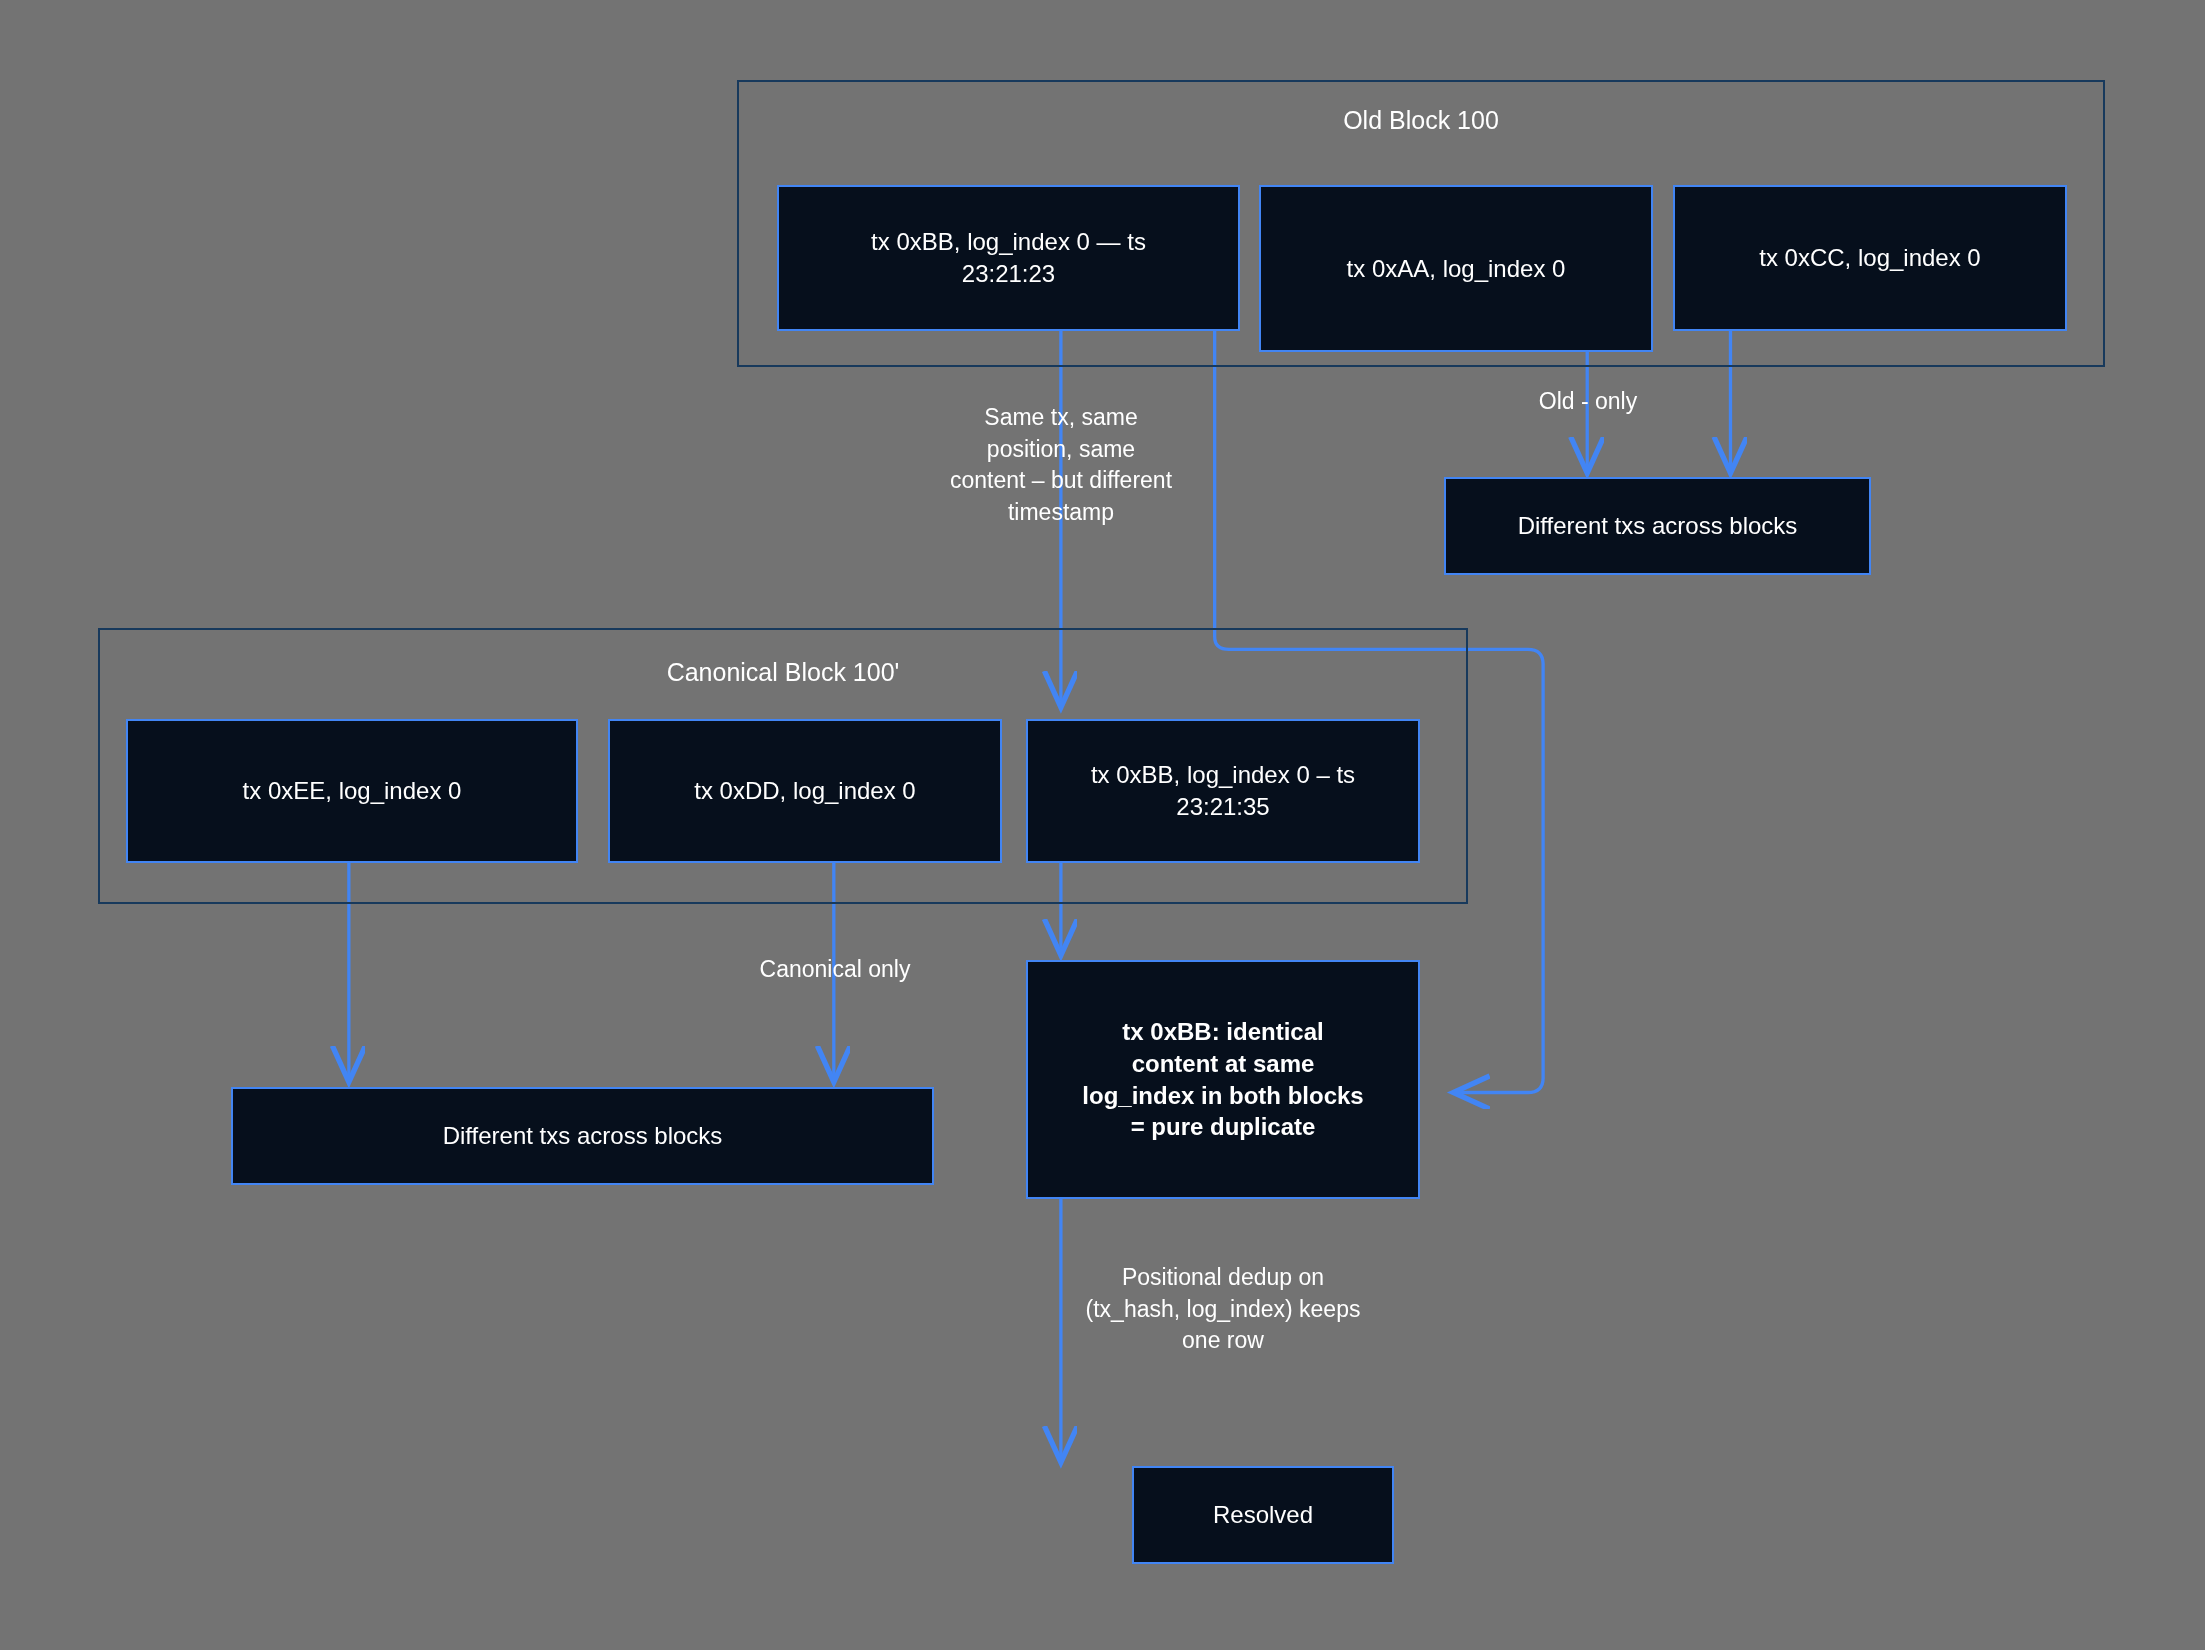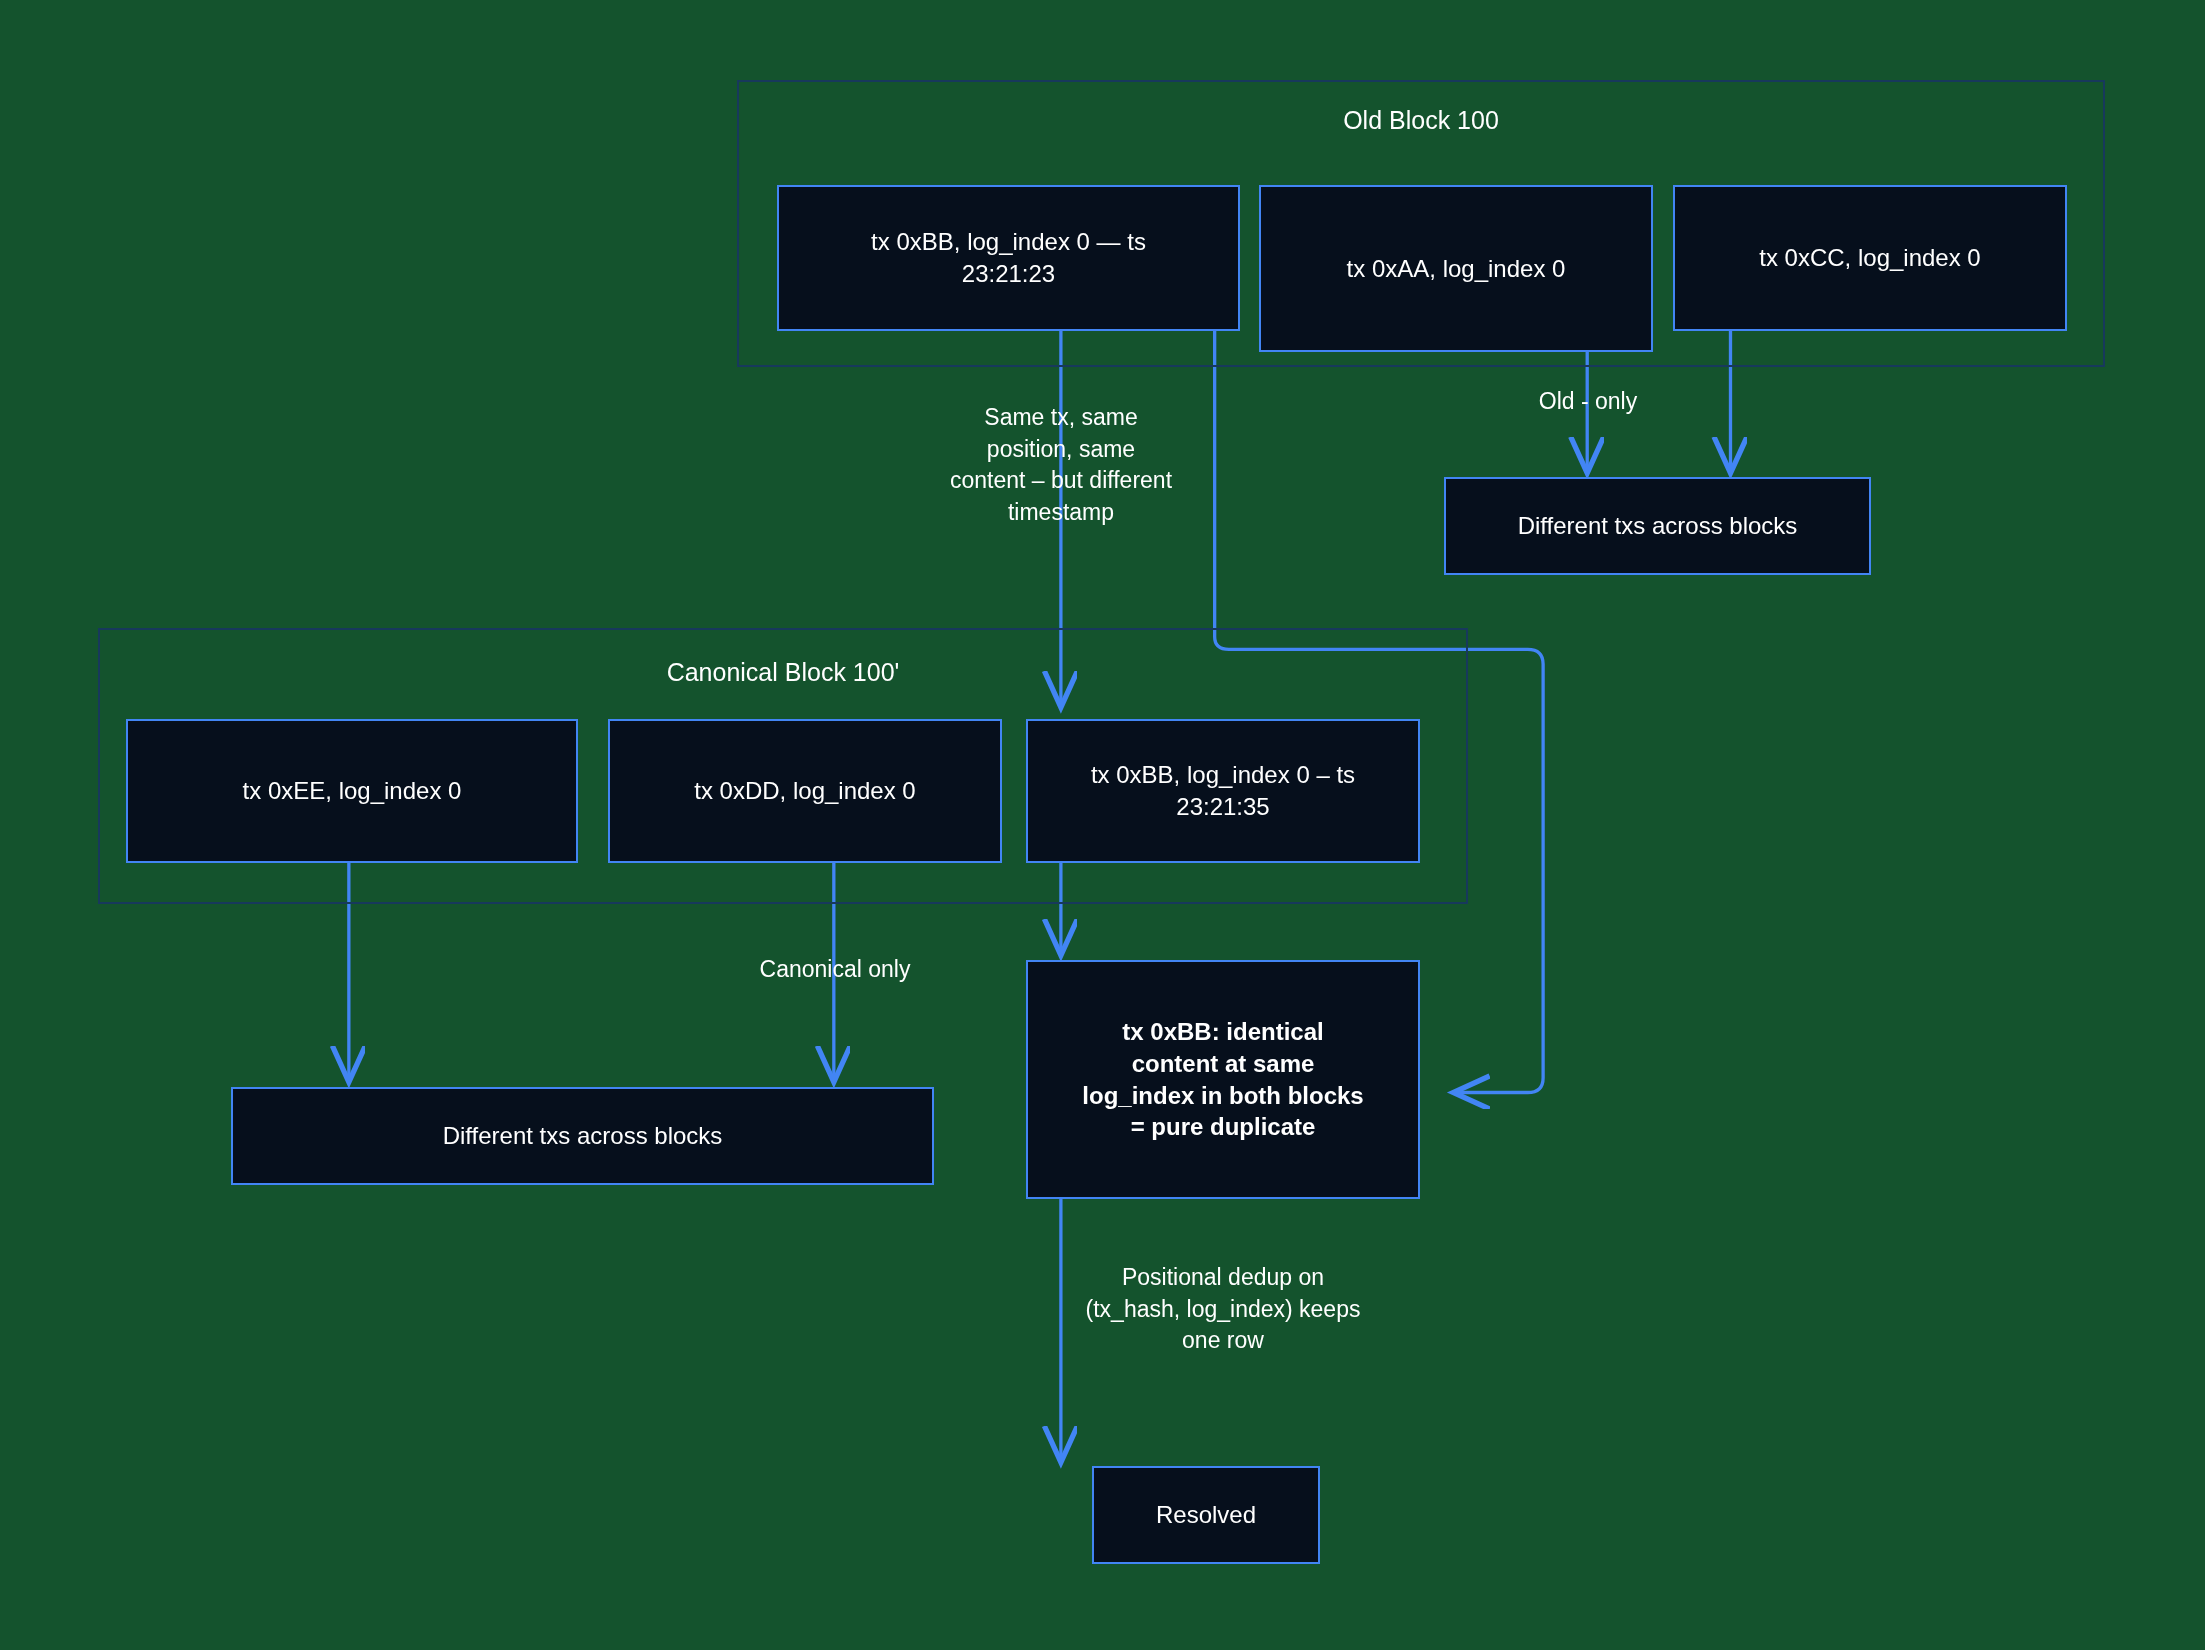--- a/index.html
+++ b/index.html
@@ -7,21 +7,21 @@
     padding: 0;
     background: #060f1c;
   }
   body {
     font-family: "Liberation Sans", sans-serif;
   }
   #stage {
     position: relative;
     width: 2205px;
     height: 1651px;
-    background: #14532d;
+    background: #737373;
     overflow: hidden;
   }
   svg.edges {
     position: absolute;
     left: 0;
     top: 0;
     width: 2205px;
     height: 1651px;
     pointer-events: none;
   }
@@ -151,18 +151,18 @@
     <span class="node-text">tx 0xBB: identical
 content at same
 log_index in both blocks
 = pure duplicate</span>
   </div>
 
   <div class="edge-label" style="left:1022px; top:1262px; width:402px;">Positional dedup on
 (tx_hash, log_index) keeps
 one row</div>
 
-  <div class="node" style="left:1092px; top:1466px; width:228px; height:98px;">
+  <div class="node" style="left:1132px; top:1466px; width:262px; height:98px;">
     <span class="node-text">Resolved</span>
   </div>
 
 </div>
 
 
 </body></html>

